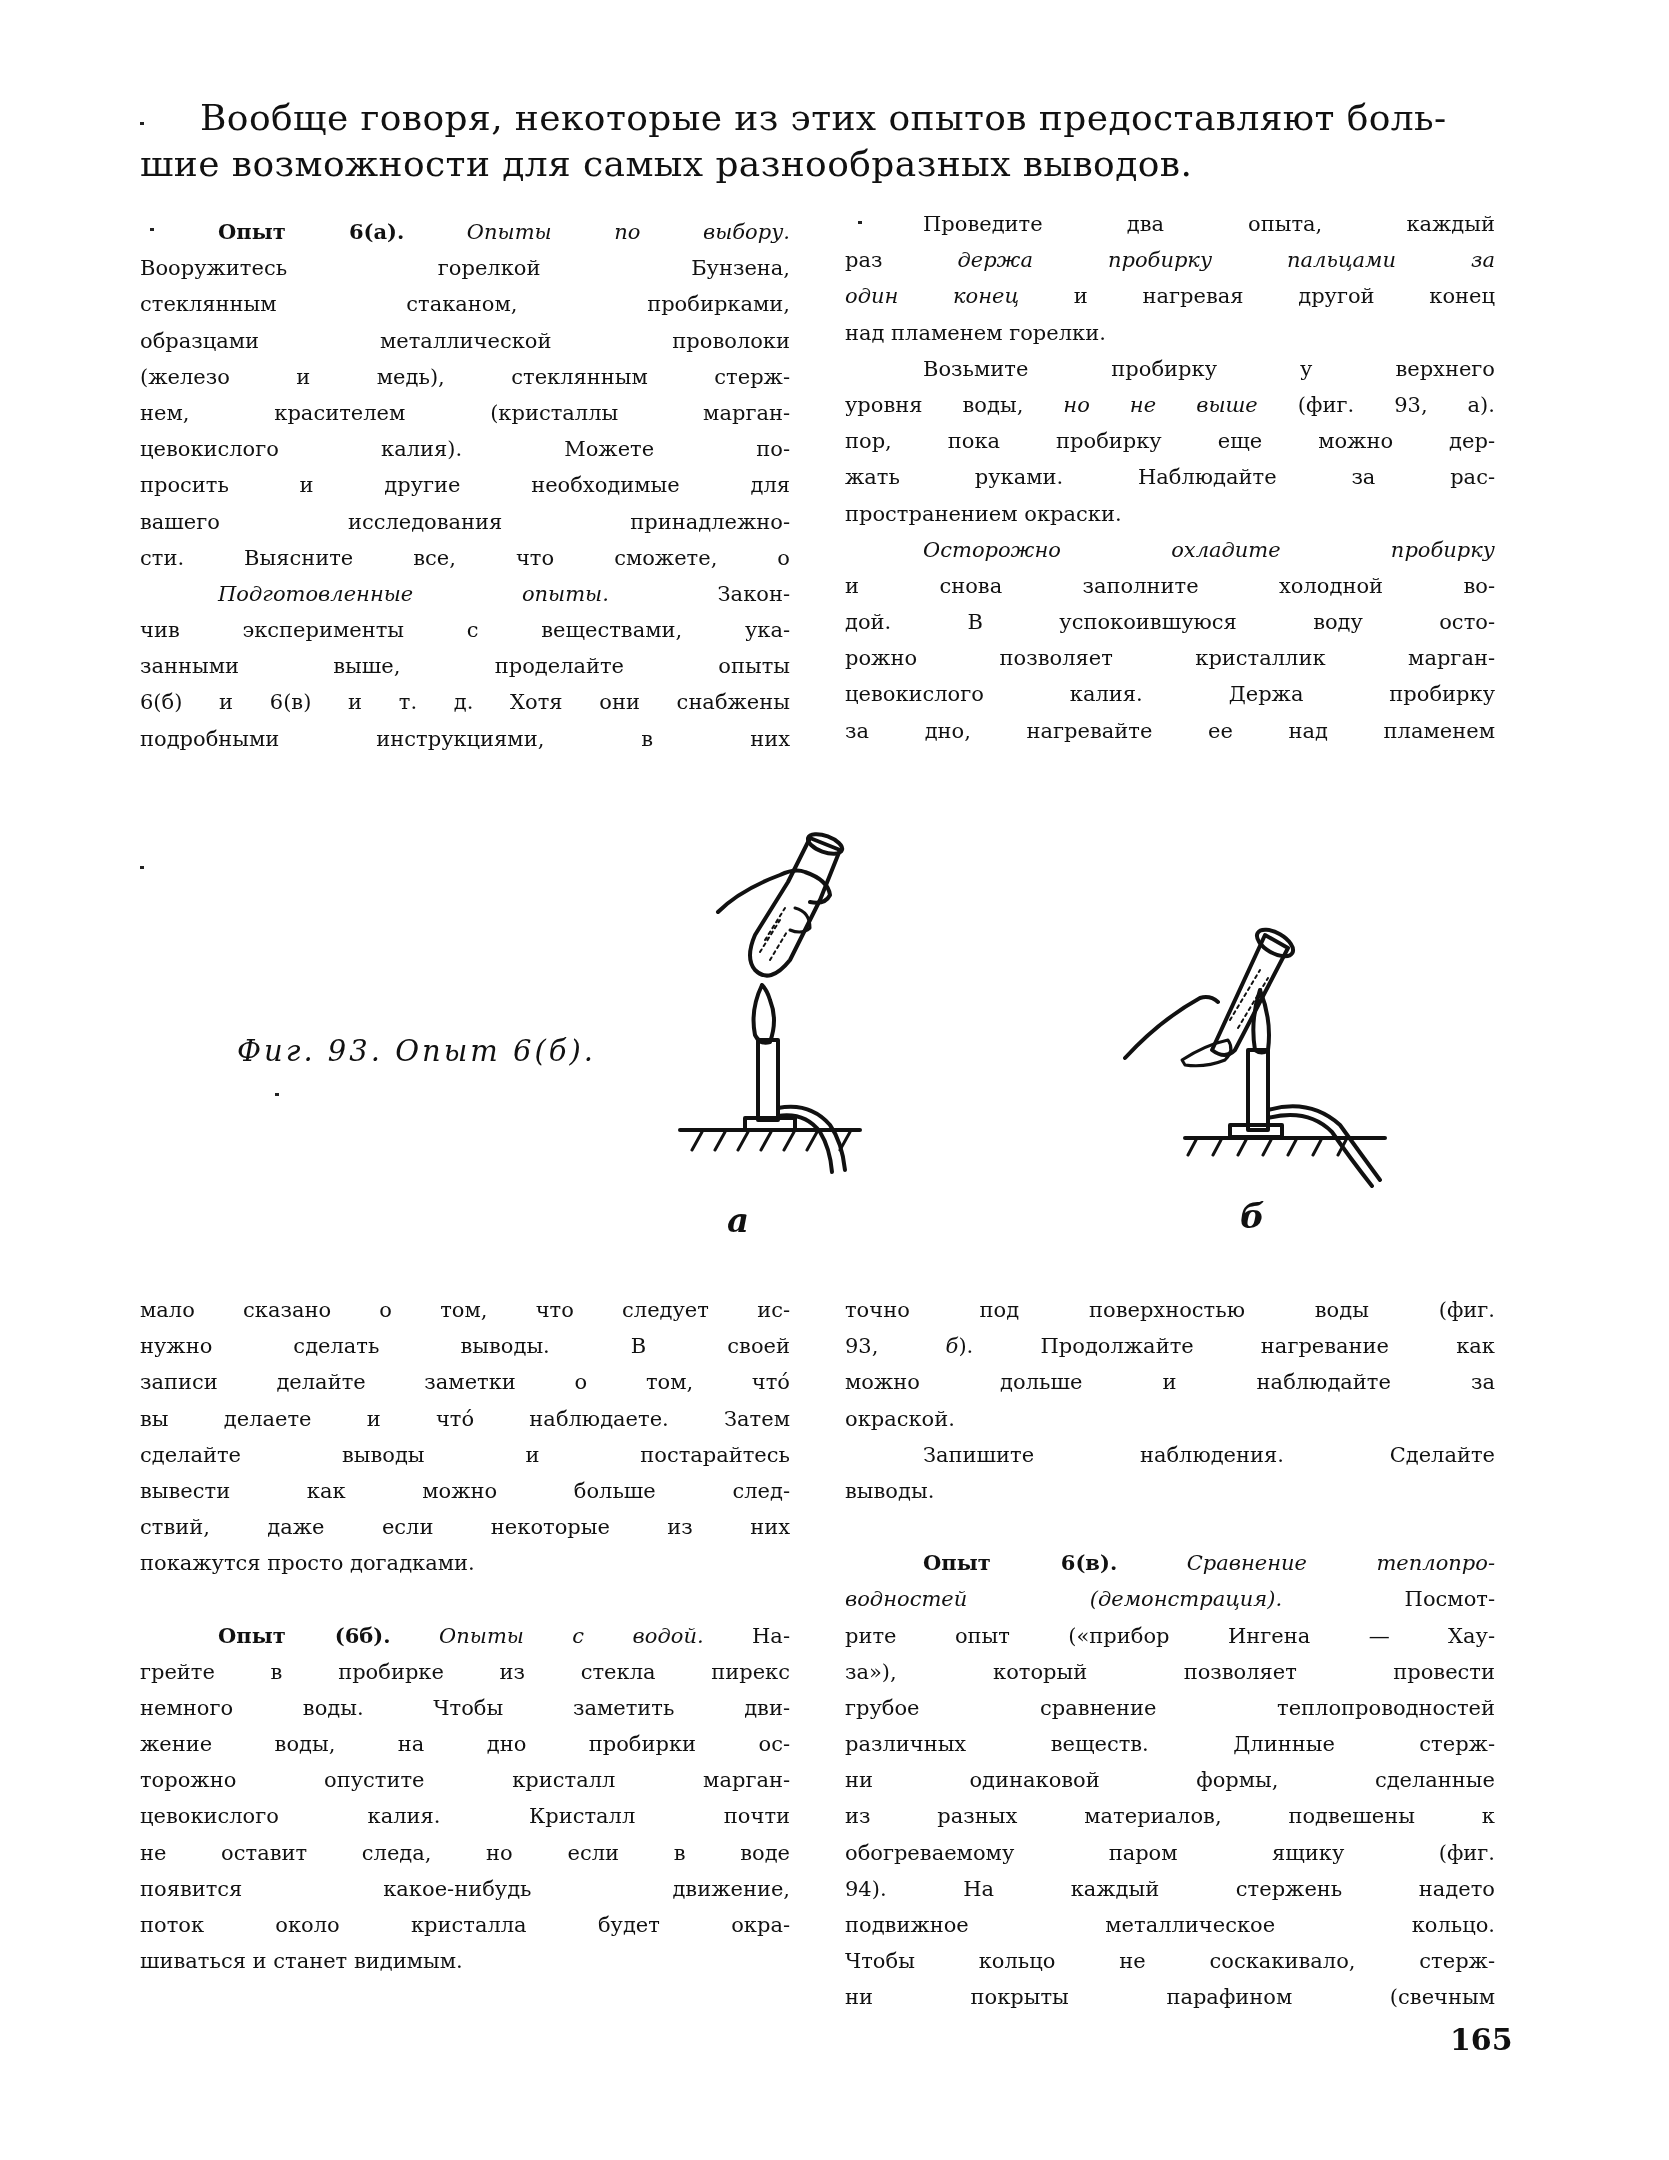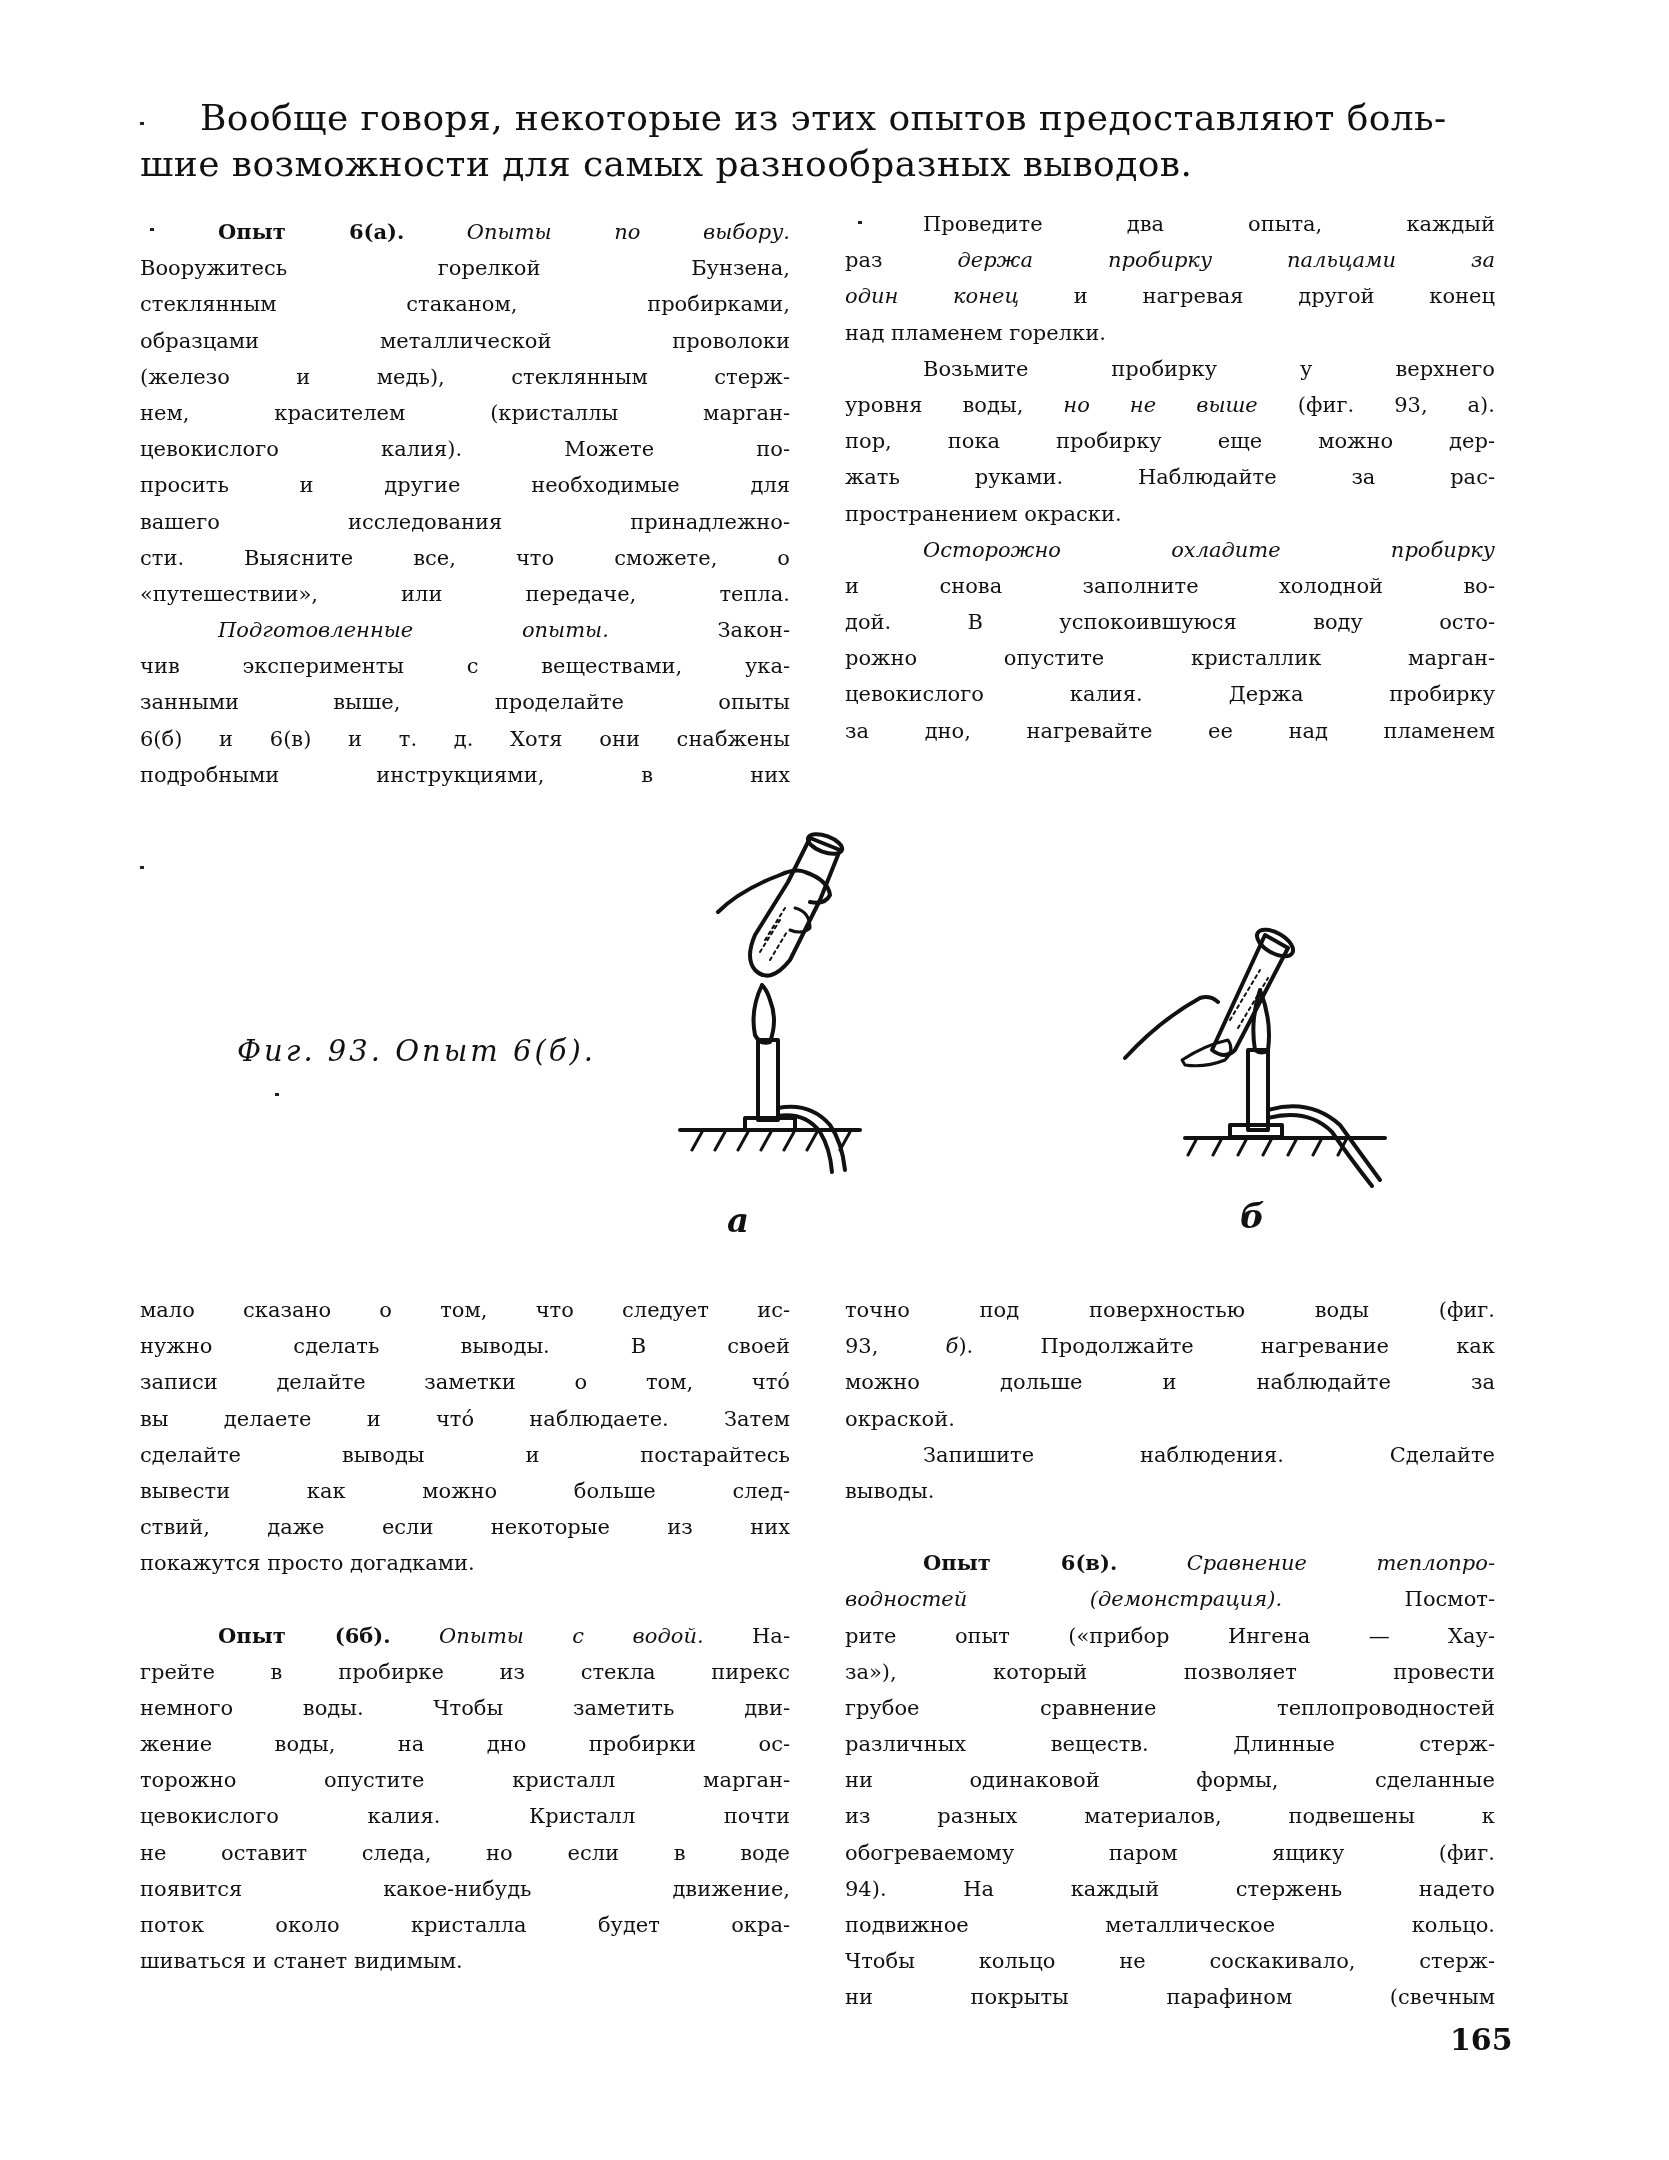--- a/index.html
+++ b/index.html
@@ -64,42 +64,41 @@
     <span class="line indent"><span class="b">Опыт 6(а).</span> <span class="i">Опыты по выбору.</span></span>
     <span class="line">Вооружитесь горелкой Бунзена,</span>
     <span class="line">стеклянным стаканом, пробирками,</span>
     <span class="line">образцами металлической проволоки</span>
     <span class="line">(железо и медь), стеклянным стерж-</span>
     <span class="line">нем, красителем (кристаллы марган-</span>
     <span class="line">цевокислого калия). Можете по-</span>
     <span class="line">просить и другие необходимые для</span>
     <span class="line">вашего исследования принадлежно-</span>
     <span class="line">сти. Выясните все, что сможете, о</span>
-    <span class="line">«путешествии», или передаче, тепла.</span>
     <span class="line indent"><span class="i">Подготовленные опыты.</span> <span>Закон-</span></span>
     <span class="line">чив эксперименты с веществами, ука-</span>
     <span class="line">занными выше, проделайте опыты</span>
     <span class="line">6(б) и 6(в) и т. д. Хотя они снабжены</span>
     <span class="line">подробными инструкциями, в них</span>
   </div>
 
   <div class="col right-top">
     <span class="line indent">Проведите два опыта, каждый</span>
     <span class="line"><span>раз </span><span class="i">держа пробирку пальцами за</span></span>
     <span class="line"><span class="i">один конец</span><span> и нагревая другой конец</span></span>
     <span class="line last">над пламенем горелки.</span>
     <span class="line indent">Возьмите пробирку у верхнего</span>
     <span class="line"><span>уровня воды, </span><span class="i">но не выше</span><span> (фиг. 93, а).</span></span>
     <span class="line">пор, пока пробирку еще можно дер-</span>
     <span class="line">жать руками. Наблюдайте за рас-</span>
     <span class="line last">пространением окраски.</span>
     <span class="line indent i">Осторожно охладите пробирку</span>
     <span class="line">и снова заполните холодной во-</span>
     <span class="line">дой. В успокоившуюся воду осто-</span>
-    <span class="line">рожно опустите кристаллик марган-</span>
+    <span class="line">рожно позволяет кристаллик марган-</span>
     <span class="line">цевокислого калия. Держа пробирку</span>
     <span class="line">за дно, нагревайте ее над пламенем</span>
   </div>
 
   <div class="fig-caption">Фиг. 93. Опыт 6(б).</div>
 
   <svg class="figure fig-a" viewBox="0 0 200 360" fill="none" stroke="#111" stroke-width="4" stroke-linecap="round" stroke-linejoin="round">
 
     <path d="M140 18 L170 30 L150 80 L120 140 Q100 165 85 150 Q75 138 85 115 L118 62 Z"></path>
     <ellipse cx="155" cy="24" rx="18" ry="8" transform="rotate(20 155 24)"></ellipse>

